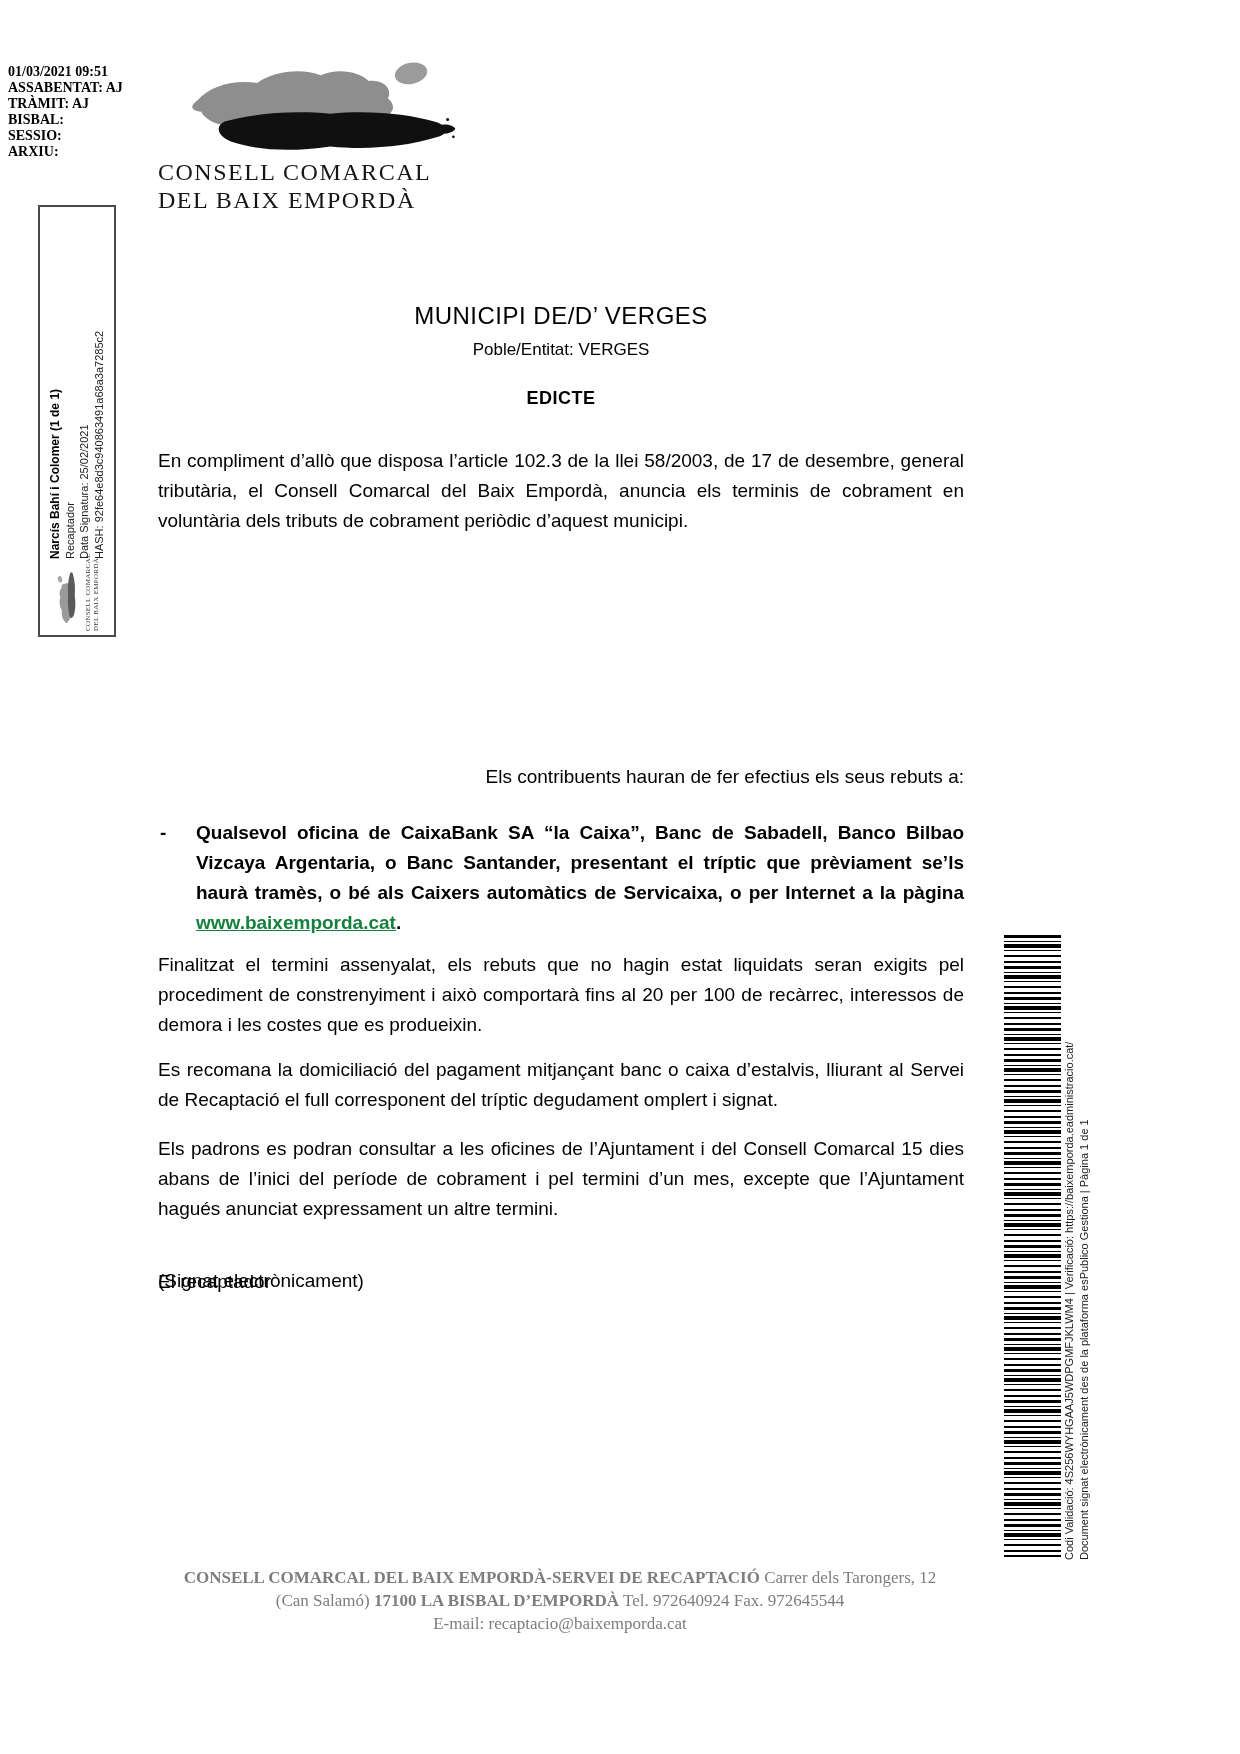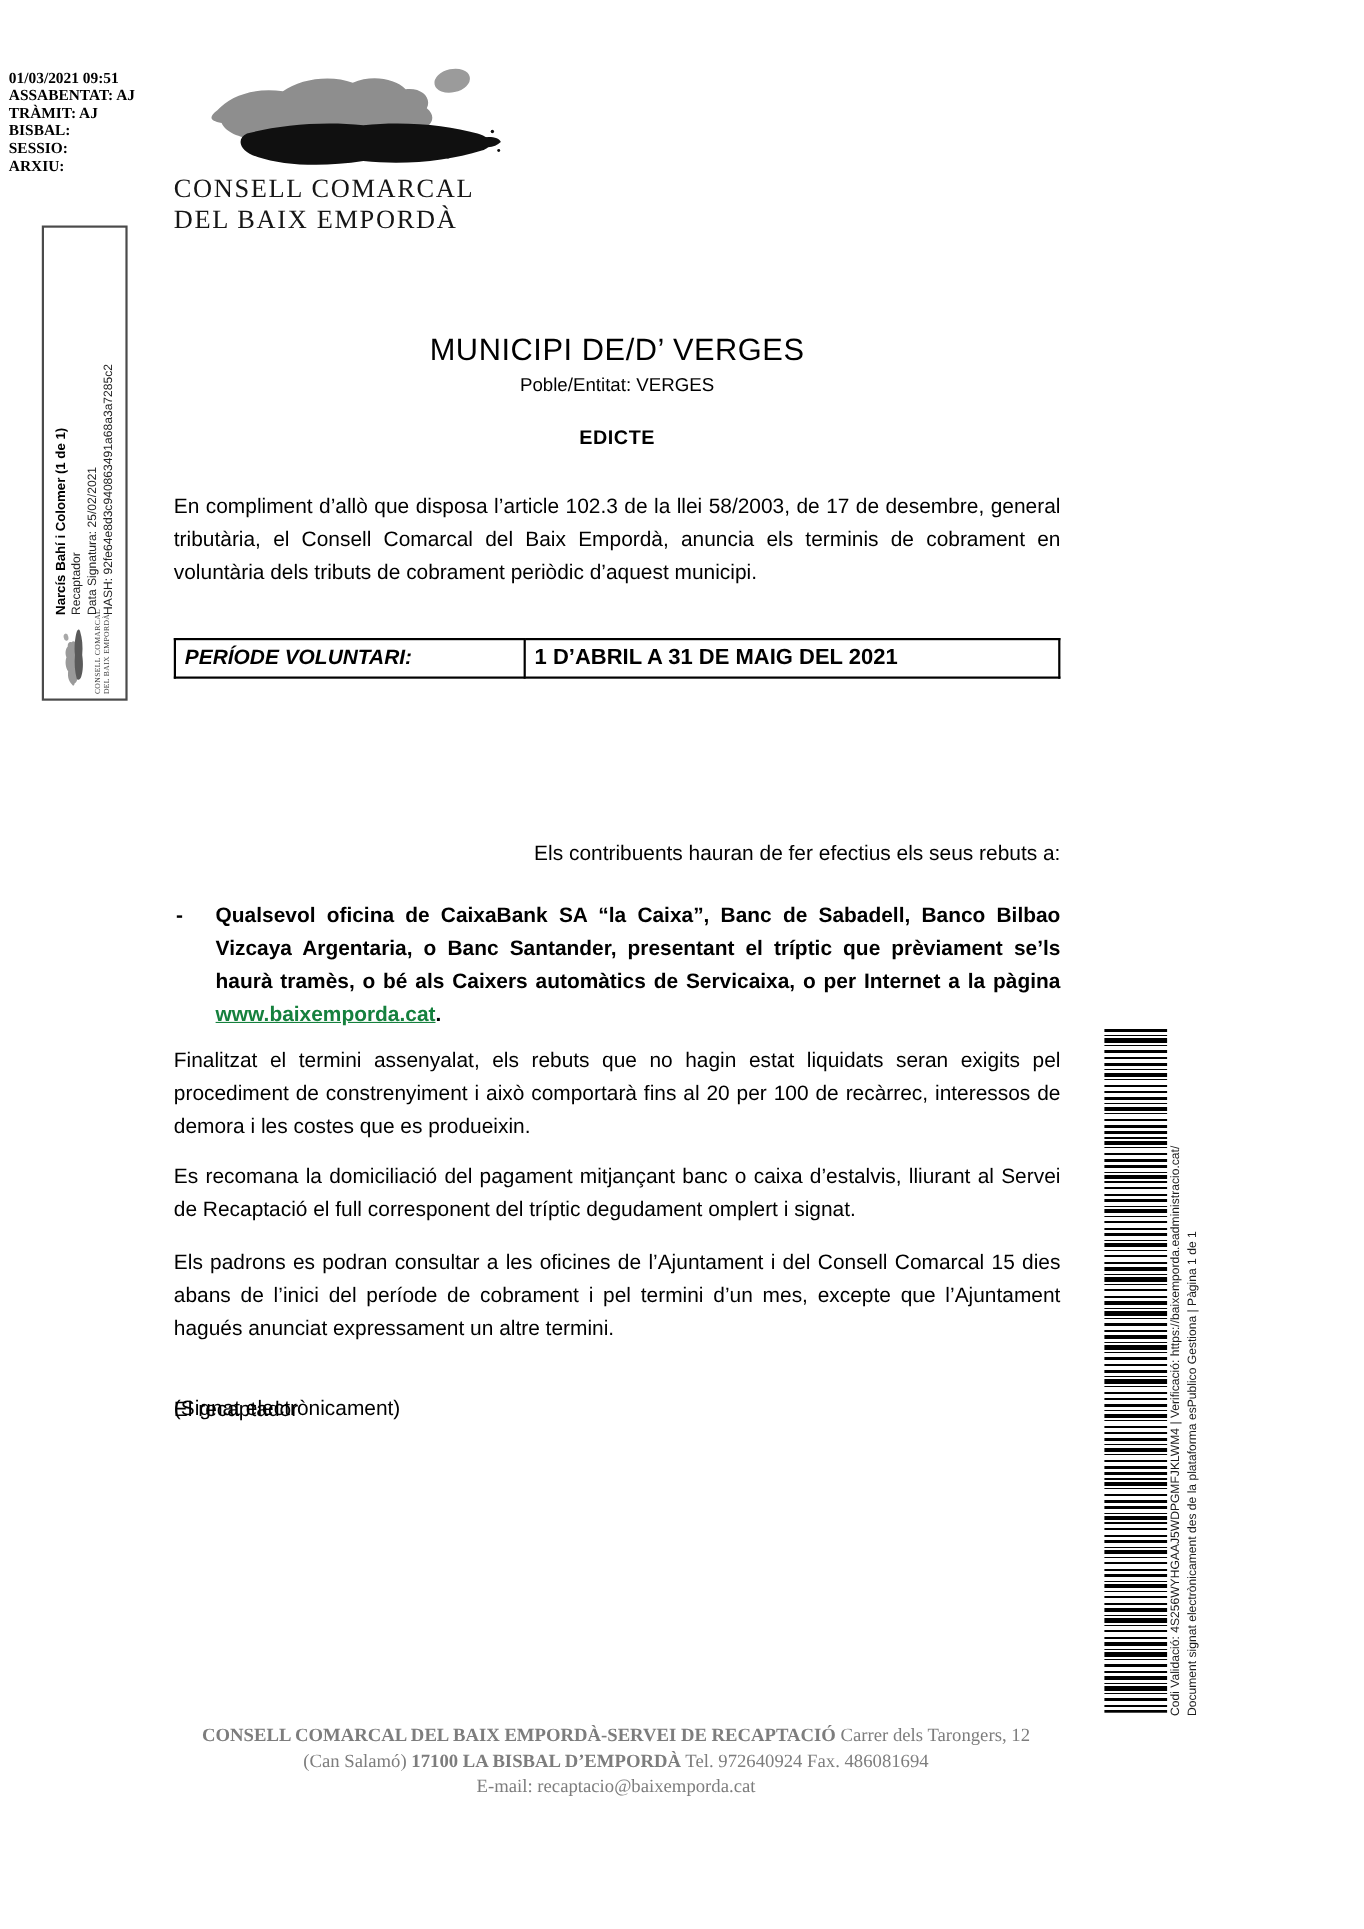--- a/index.html
+++ b/index.html
@@ -24,21 +24,21 @@
   .logo-text {
     font-family:"Liberation Serif", serif;
     font-size:24px; line-height:28px; letter-spacing:1.5px;
     color:#161616;
   }
 
   
   .col { left:158px; width:806px; }
   .center { text-align:center; }
   .justify { text-align:justify; }
-  .muni-title { top:302px; font-size:28px; letter-spacing:0.5px; }
+  .muni-title { top:302px; font-size:24px; letter-spacing:0.5px; }
   .entity-line { top:340px; font-size:17px; }
   .edicte { top:388px; font-size:18px; font-weight:bold; letter-spacing:0.5px; }
   .body-text { font-size:19px; line-height:30px; }
   .intro { top:446px; }
 
   table.edict-table {
     position:absolute; left:158px; top:580px; width:806px;
     border-collapse:collapse;
   }
   table.edict-table td {
@@ -167,44 +167,40 @@
 </div>
 
 <div class="abs col center muni-title">MUNICIPI DE/D’ VERGES</div>
 <div class="abs col center entity-line">Poble/Entitat: VERGES</div>
 <div class="abs col center edicte">EDICTE</div>
 
 <div class="abs col body-text justify intro">En compliment d’allò que disposa l’article 102.3 de la llei 58/2003, de 17 de desembre, general tributària, el Consell Comarcal del Baix Empordà, anuncia els terminis de cobrament en voluntària dels tributs de cobrament periòdic d’aquest municipi.</div>
 
 <table class="edict-table">
   <tbody>
-      <tr>
-    <td class="tbl-label">PERÍODE VOLUNTARI:</td>
-    <td class="tbl-value">1 D’ABRIL A 31 DE MAIG DEL 2021</td>
-  </tr>
 </tbody>
   </table>
 
 <div class="abs col body-text contrib">Els contribuents hauran de fer efectius els seus rebuts a:</div>
 
 <div class="abs body-text bullet-marker">-</div>
 <div class="abs body-text bullet-text justify">
   <span>Qualsevol oficina de CaixaBank SA “la Caixa”, Banc de Sabadell, Banco Bilbao Vizcaya Argentaria, o Banc Santander, presentant el tríptic que prèviament se’ls haurà tramès, o bé als Caixers automàtics de Servicaixa, o per Internet a la pàgina </span><a class="link">www.baixemporda.cat</a><span>.</span>
 </div>
 
 <div class="abs col body-text justify para2">Finalitzat el termini assenyalat, els rebuts que no hagin estat liquidats seran exigits pel procediment de constrenyiment i això comportarà fins al 20 per 100 de recàrrec, interessos de demora i les costes que es produeixin.</div>
 <div class="abs col body-text justify para3">Es recomana la domiciliació del pagament mitjançant banc o caixa d’estalvis, lliurant al Servei de Recaptació el full corresponent del tríptic degudament omplert i signat.</div>
 <div class="abs col body-text justify para4">Els padrons es podran consultar a les oficines de l’Ajuntament i del Consell Comarcal 15 dies abans de l’inici del període de cobrament i pel termini d’un mes, excepte que l’Ajuntament hagués anunciat expressament un altre termini.</div>
 
 <div class="abs col body-text sig-line1">El recaptador</div>
 <div class="abs col body-text sig-line2">(Signat electrònicament)</div>
 
 <div class="abs footer">
   <div>
-    <span class="b">CONSELL COMARCAL DEL BAIX EMPORDÀ-SERVEI DE RECAPTACIÓ</span><span> Carrer dels Tarongers, 12 (Can Salamó) </span><span class="b">17100 LA BISBAL D’EMPORDÀ</span><span> Tel. 972640924  Fax. 486081694</span>
+    <span class="b">CONSELL COMARCAL DEL BAIX EMPORDÀ-SERVEI DE RECAPTACIÓ</span><span> Carrer dels Tarongers, 12 (Can Salamó) </span><span class="b">17100 LA BISBAL D’EMPORDÀ</span><span> Tel. 972640924  Fax. 972645544</span>
   </div>
   <div>E-mail: recaptacio@baixemporda.cat</div>
 </div>
 
 <div class="abs barcode"></div>
 <div class="abs right-margin">
   <div class="rot-inner">
     <div>Codi Validació: 4S256WYHGAAJ5WDPGMFJKLWM4 | Verificació: https://baixemporda.eadministracio.cat/</div>
     <div>Document signat electrònicament des de la plataforma esPublico Gestiona | Pàgina 1 de 1</div>
   </div>

